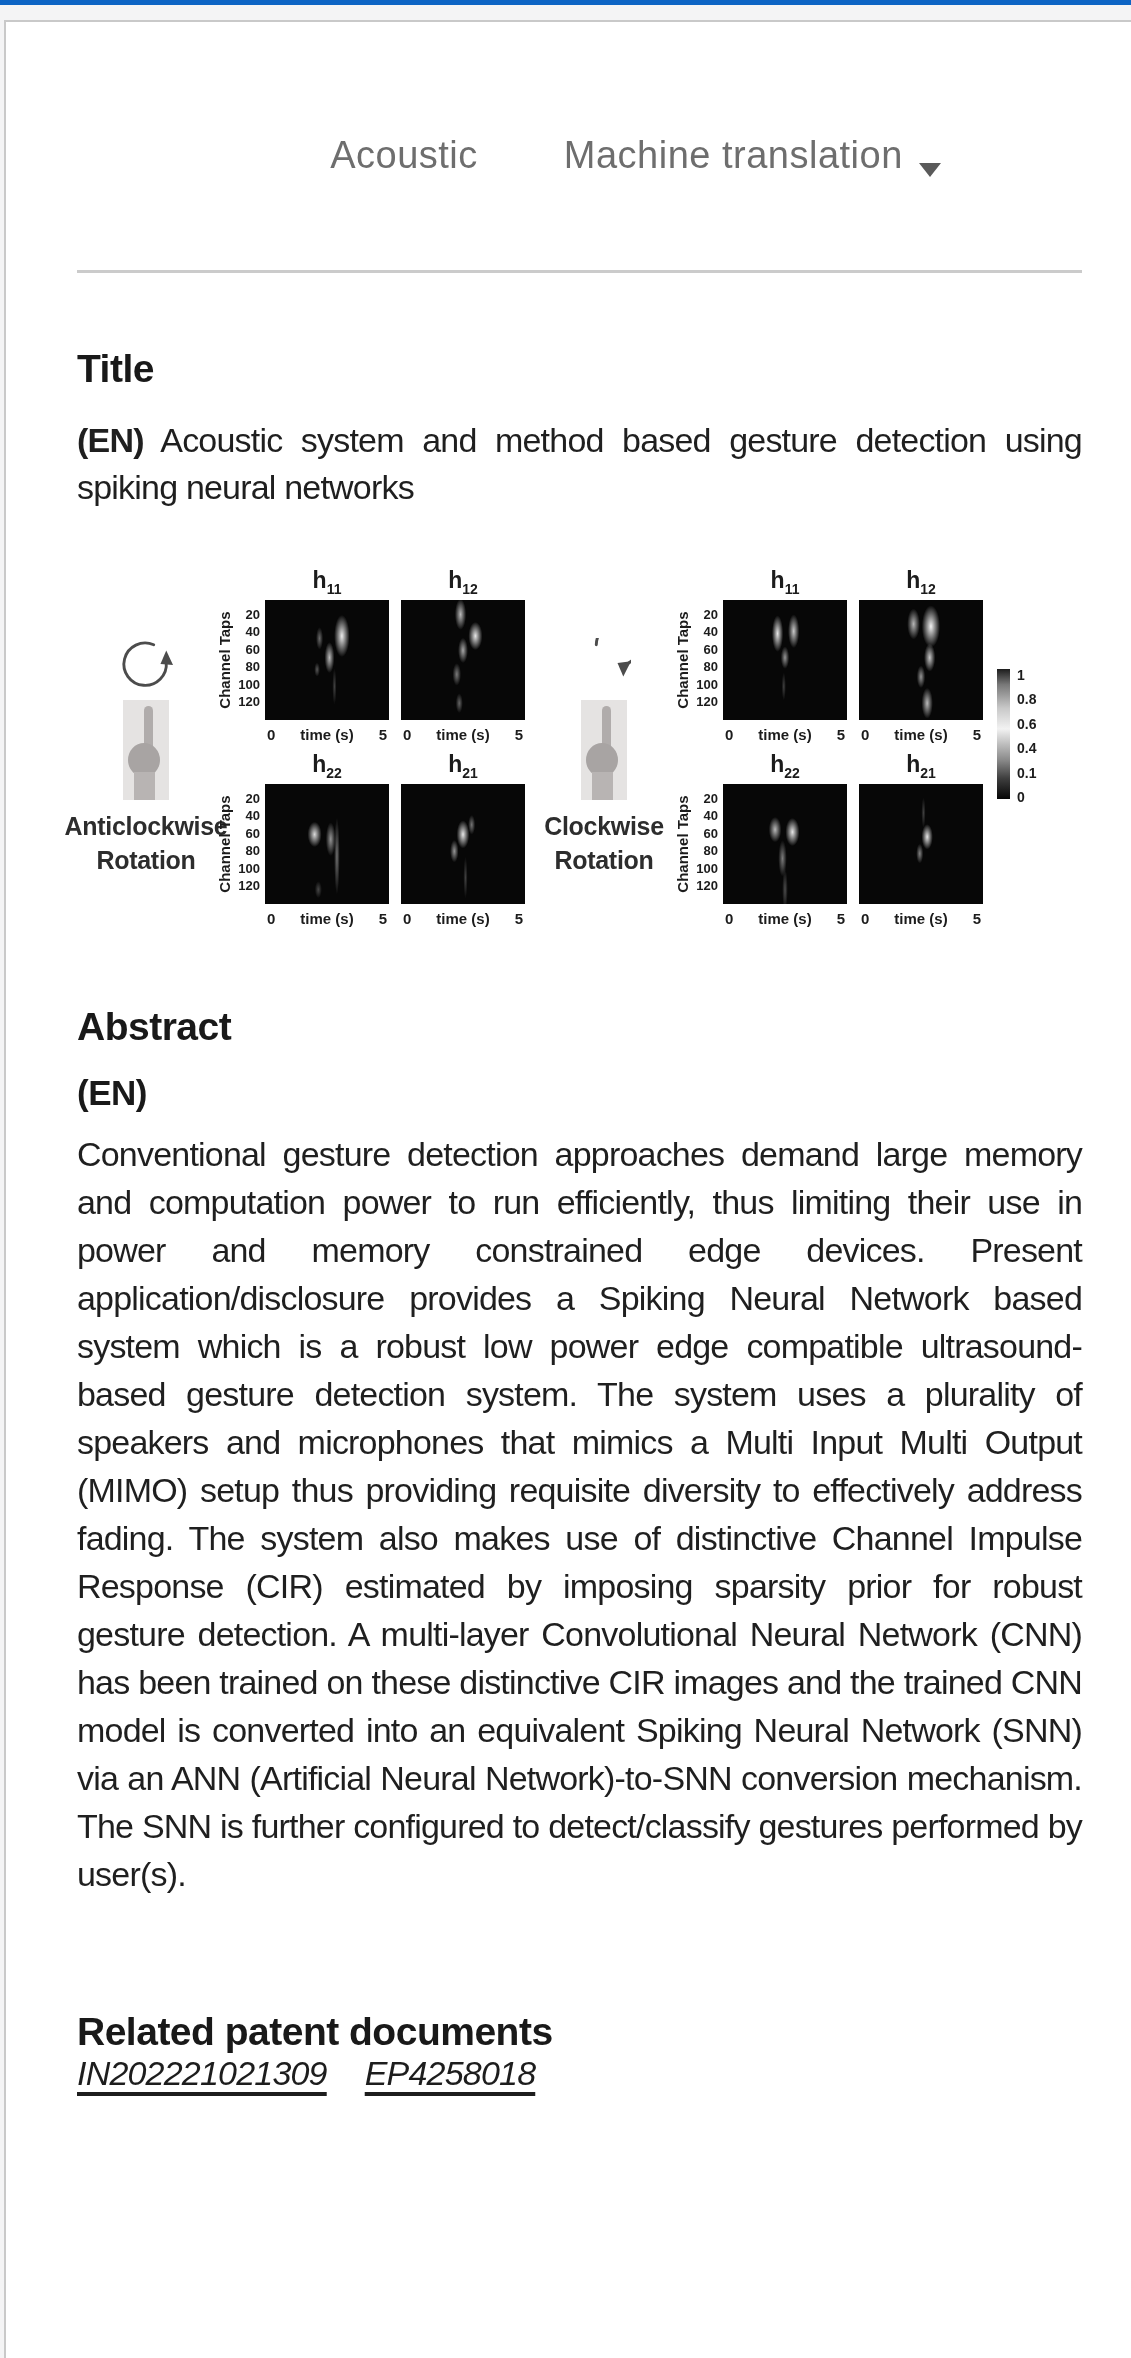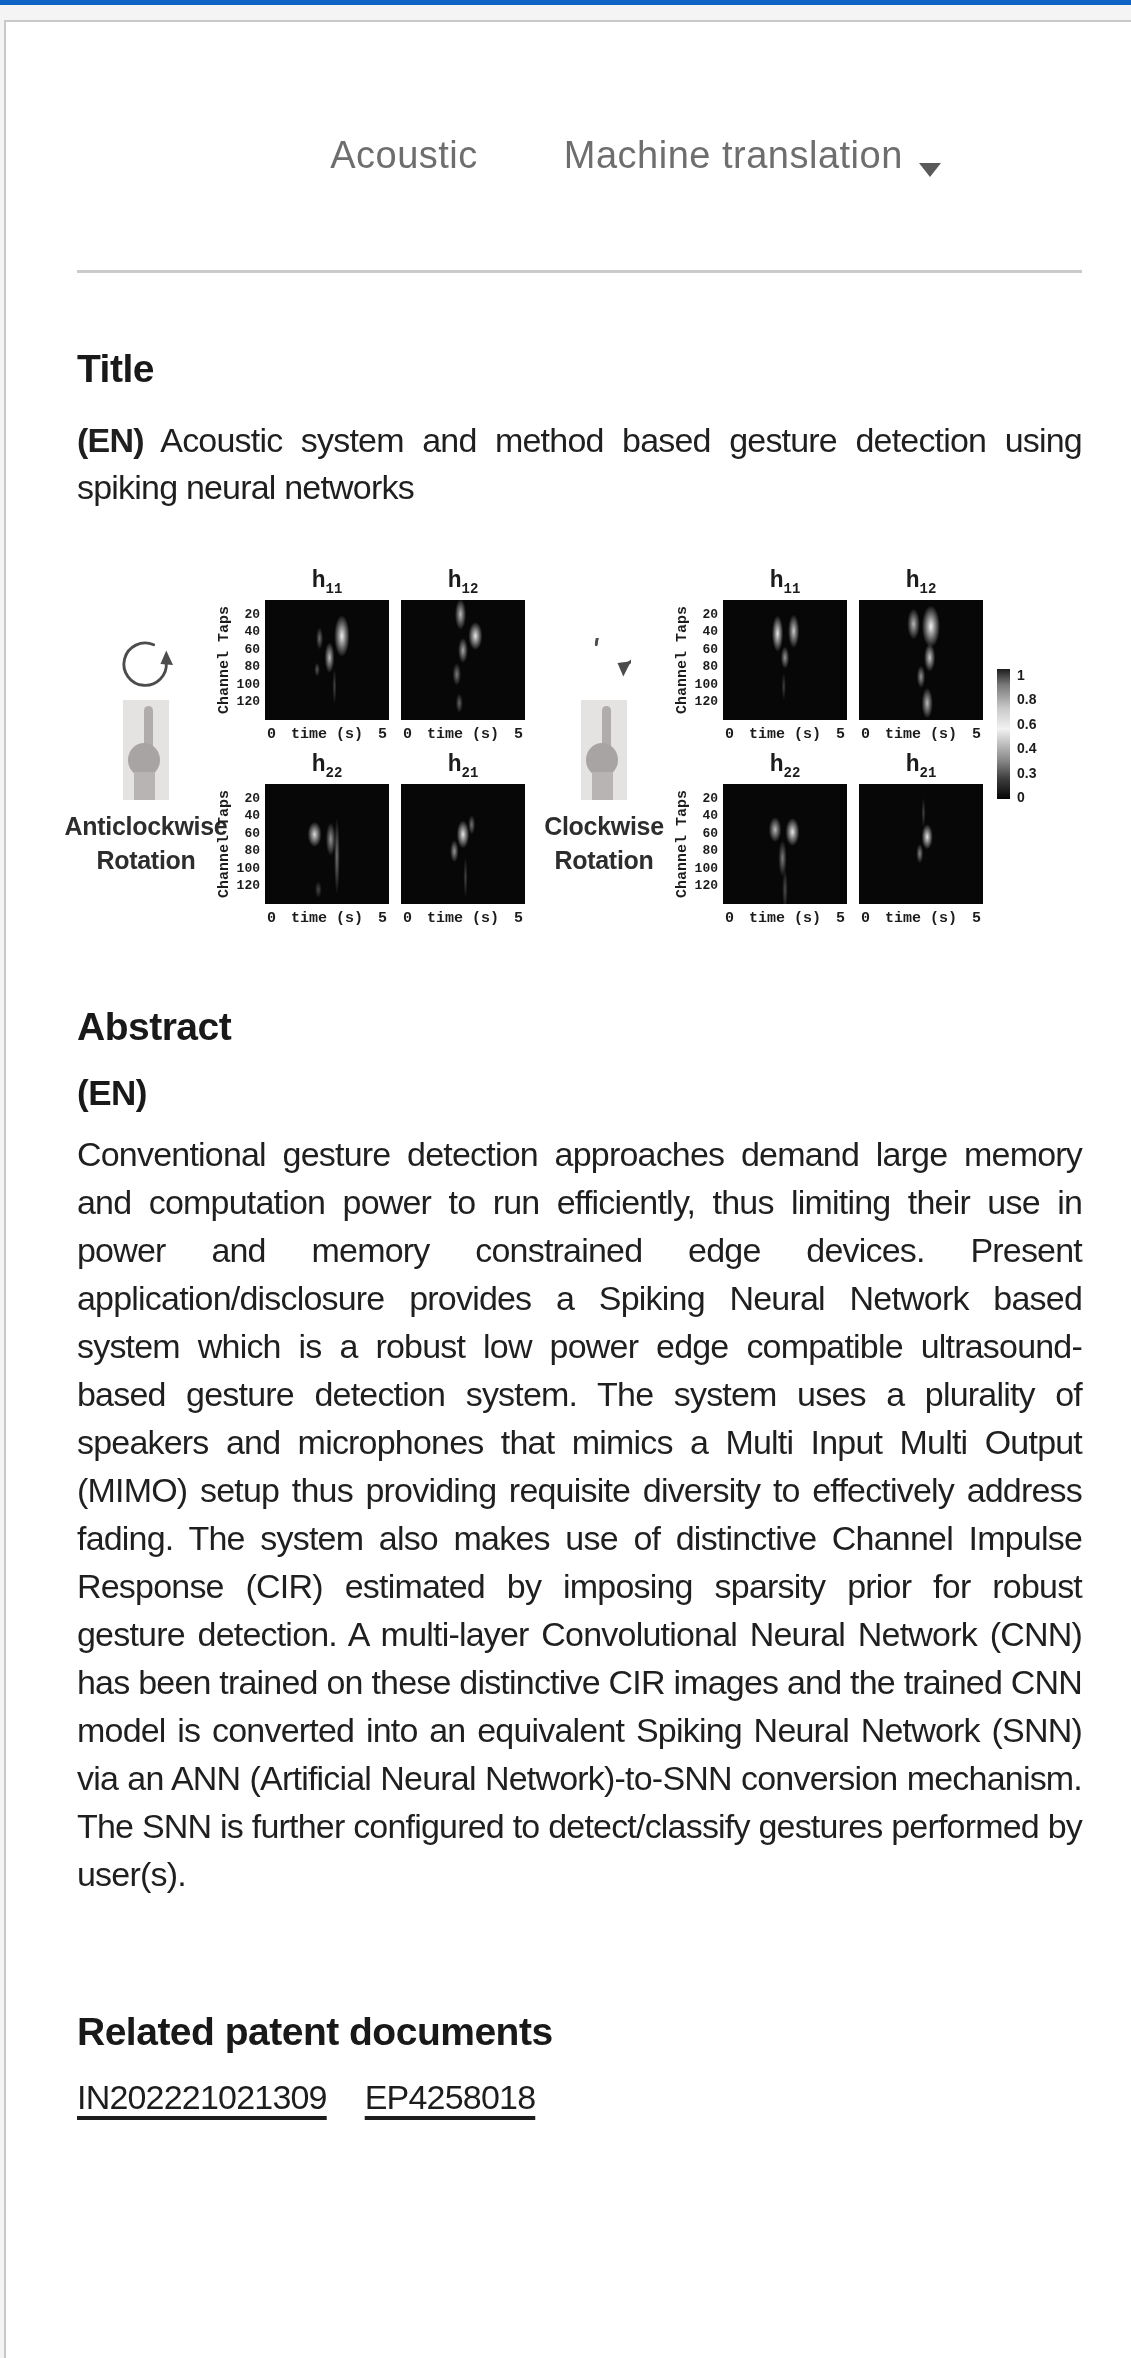--- a/index.html
+++ b/index.html
@@ -63,21 +63,21 @@
     letter-spacing: -0.8px;
     text-align: justify;
     margin: 0;
   }
   .title-text { margin-top: 26px; }
   .lang-tag { font-weight: bold; }
   .abstract-heading { margin-top: 75px; }
   .abstract-lang { margin-top: 24px; font-size: 35px; font-weight: bold; color: #191919; letter-spacing: -0.5px; }
   .abstract-text { margin-top: 17px; line-height: 48px; }
   .related-heading { margin-top: 112px; }
-  .related-links { margin-top: 24px; display: flex; gap: 38px; }
+  .related-links { display: flex; gap: 38px; font-style: italic; }
   .patent-link {
     font-size: 34px;
     color: #1d1d1d;
     letter-spacing: -0.8px;
     text-decoration: underline;
     text-decoration-thickness: 4px;
     text-underline-offset: 7px;
     cursor: pointer;
   }
   
@@ -95,21 +95,21 @@
   .hand-img { margin-top: 8px; }
   .rot-label {
     margin-top: 10px;
     font-weight: bold;
     font-size: 25px;
     line-height: 1.35;
     color: #2d2d2d;
     text-align: center;
     letter-spacing: -0.3px;
   }
-  .charts { display: flex; flex-direction: column; font-family: Liberation Mono, monospace; }
+  .charts { display: flex; flex-direction: column; }
   .trow { display: flex; margin-left: 50px; height: 30px; align-items: flex-end; }
   .trow.second { margin-top: 4px; }
   .tcell {
     width: 124px; text-align: center;
     font-weight: bold; font-size: 23px; color: #1c1c1c;
     line-height: 1;
   }
   .tcell + .tcell { margin-left: 12px; }
   .tcell sub { font-size: 14px; }
   .mid { display: flex; margin-top: 4px; }
@@ -377,21 +377,21 @@
       </div>
     </div>
 
     <div class="colorbar-col">
       <div class="cbar"></div>
       <div class="cbar-ticks">
         <span>1</span>
         <span>0.8</span>
         <span>0.6</span>
         <span>0.4</span>
-        <span>0.3</span>
+        <span>0.1</span>
         <span>0</span>
       </div>
     </div>
   </div>
 
   <h2 class="sec-heading abstract-heading">Abstract</h2>
   <div class="abstract-lang">(EN)</div>
   <p class="body-text abstract-text">Conventional gesture detection approaches demand large memory and computation power to run efficiently, thus limiting their use in power and memory constrained edge devices. Present application/disclosure provides a Spiking Neural Network based system which is a robust low power edge compatible ultrasound-based gesture detection system. The system uses a plurality of speakers and microphones that mimics a Multi Input Multi Output (MIMO) setup thus providing requisite diversity to effectively address fading. The system also makes use of distinctive Channel Impulse Response (CIR) estimated by imposing sparsity prior for robust gesture detection. A multi-layer Convolutional Neural Network (CNN) has been trained on these distinctive CIR images and the trained CNN model is converted into an equivalent Spiking Neural Network (SNN) via an ANN (Artificial Neural Network)-to-SNN conversion mechanism. The SNN is further configured to detect/classify gestures performed by user(s).</p>
 
   <h2 class="sec-heading related-heading">Related patent documents</h2>

